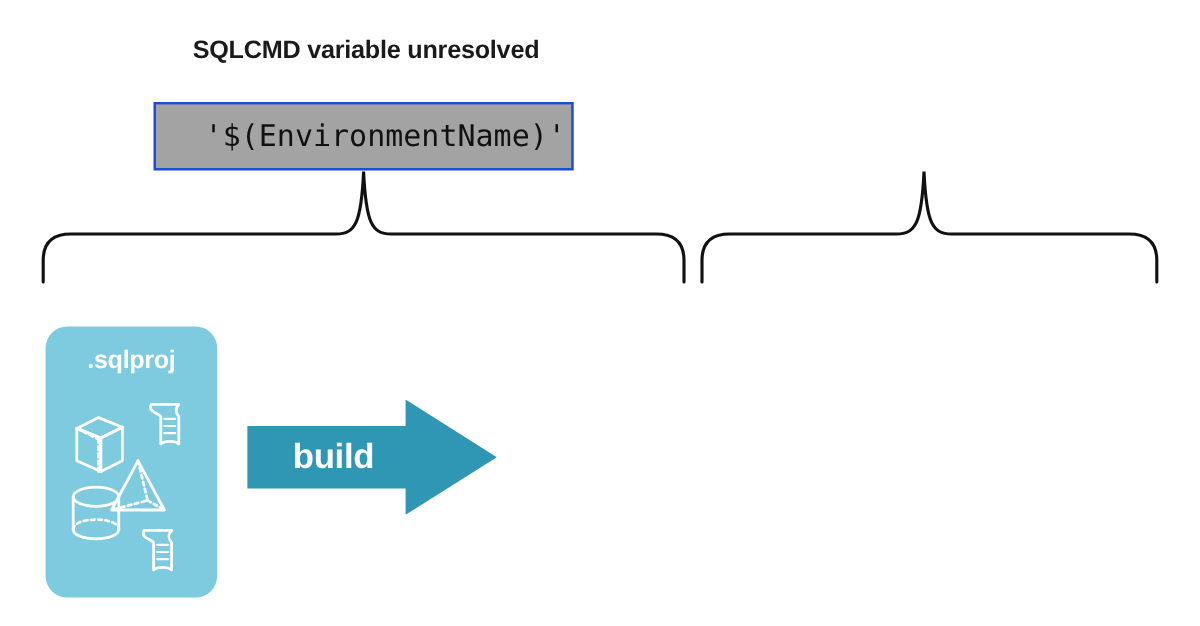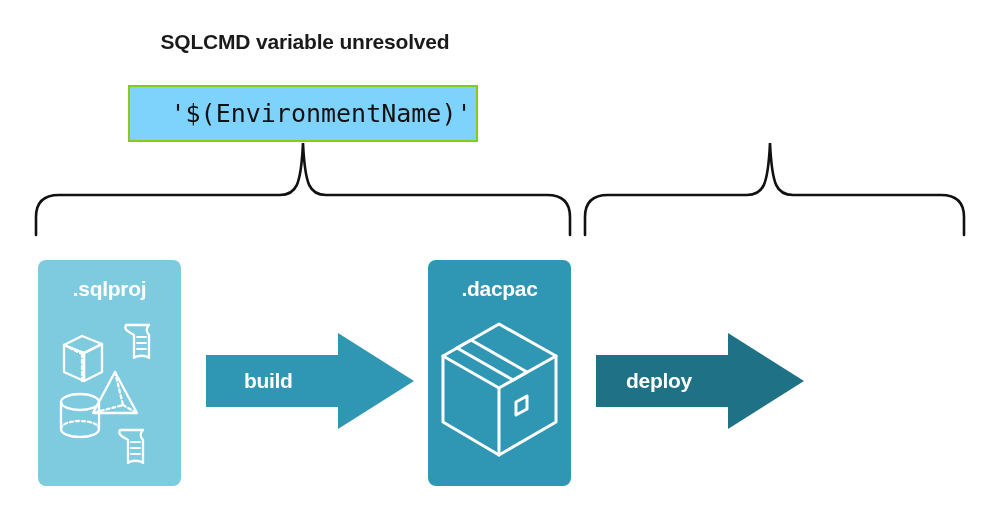--- a/index.html
+++ b/index.html
@@ -32,22 +32,22 @@
     white-space: nowrap;
     letter-spacing: -0.2px;
   }
   #heading-left  { left: 118px; top: 29px; width: 374px; }
   #heading-right { left: 625px; top: 29px; width: 290px; }
 
   
   .code-box {
     position: absolute;
     box-sizing: border-box;
-    border: 2px solid #84cc16;
-    background: #7dd3fc;
+    border: 2px solid #1d4ed8;
+    background: #a3a3a3;
     display: flex;
     align-items: center;
     justify-content: center;
     padding-left: 36px;
   }
   .code-box .code-text {
     font-family: "DejaVu Sans Mono", "Liberation Mono", monospace;
     font-size: 25px;
     line-height: 28px;
     color: #111111;
@@ -62,22 +62,22 @@
     position: absolute;
     left: 0;
     top: 140px;
     width: 1000px;
     height: 105px;
   }
 
   
   .card {
     position: absolute;
-    border-radius: 8px;
-    top: 260px;
+    border-radius: 18px;
+    top: 272px;
     width: 143px;
     height: 226px;
   }
   .card .card-title {
     position: absolute;
     top: 17px;
     left: 0;
     width: 100%;
     text-align: center;
     font-family: "Liberation Sans", sans-serif;
@@ -104,21 +104,21 @@
     position: absolute;
     top: 333px;
     height: 96px;
   }
   .arrow .arrow-label {
     position: absolute;
     top: 50%;
     transform: translateY(-50%);
     font-family: "Liberation Sans", sans-serif;
     font-weight: bold;
-    font-size: 21px;
+    font-size: 29px;
     line-height: 30px;
     color: #ffffff;
     white-space: nowrap;
     letter-spacing: -0.3px;
     pointer-events: none;
   }
   #arrow-build  { left: 206px; width: 208px; }
   #arrow-build .arrow-label  { left: 38px; }
   #arrow-deploy { left: 596px; width: 208px; }
   #arrow-deploy .arrow-label { left: 30px; }
@@ -193,44 +193,23 @@
 
         <g>
           <path d="M 82,120 L 105,120 C 102,123 102,127 105,130 L 105,153
                    C 102,150 93,150 90,153 L 90,130 C 87,127 79,126 82,120 Z"></path>
           <path d="M 93,132 L 102,132 M 93,138 L 102,138 M 93,144 L 102,144" stroke-width="1.8"></path>
         </g>
       </g>
     </svg>
   </div>
 
-  <div class="card" id="card-dacpac">
-    <div class="card-title">.dacpac</div>
-    <svg class="card-art" viewBox="0 0 143 170">
-      <g fill="none" stroke="#ffffff" stroke-width="3" stroke-linejoin="round" stroke-linecap="round">
-
-        <path d="M 71,14 L 128,46 L 128,112 L 71,145 L 15,112 L 15,46 Z"></path>
-        <path d="M 15,46 L 71,78 L 128,46"></path>
-        <path d="M 71,78 L 71,145"></path>
-
-        <path d="M 43,30 L 99,62 L 85,70 L 29,38 Z"></path>
-
-        <path d="M 88,92 L 99,86 L 99,99 L 88,105 Z"></path>
-      </g>
-    </svg>
-  </div>
 
 
   <div class="arrow" id="arrow-build">
     <svg viewBox="0 0 208 96" preserveAspectRatio="none">
       <path d="M 0,22 L 132,22 L 132,0 L 208,48 L 132,96 L 132,74 L 0,74 Z" fill="#2f96b4"></path>
     </svg>
     <span class="arrow-label">build</span>
   </div>
 
-  <div class="arrow" id="arrow-deploy">
-    <svg viewBox="0 0 208 96" preserveAspectRatio="none">
-      <path d="M 0,22 L 132,22 L 132,0 L 208,48 L 132,96 L 132,74 L 0,74 Z" fill="#1f7186"></path>
-    </svg>
-    <span class="arrow-label">deploy</span>
-  </div>
 
 </div>
 
 </body></html>

